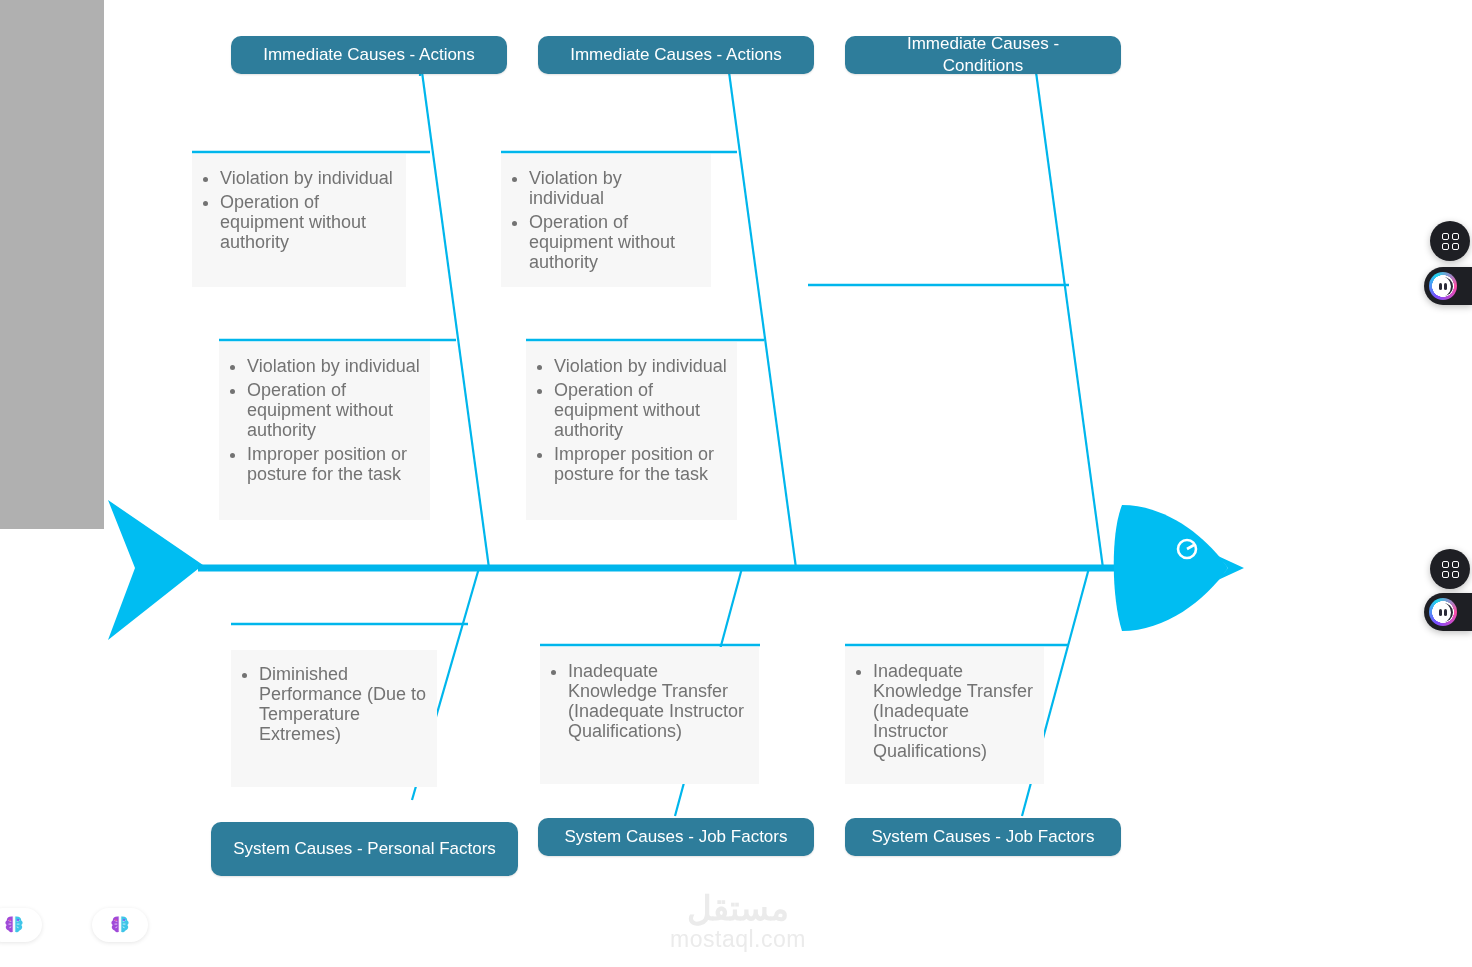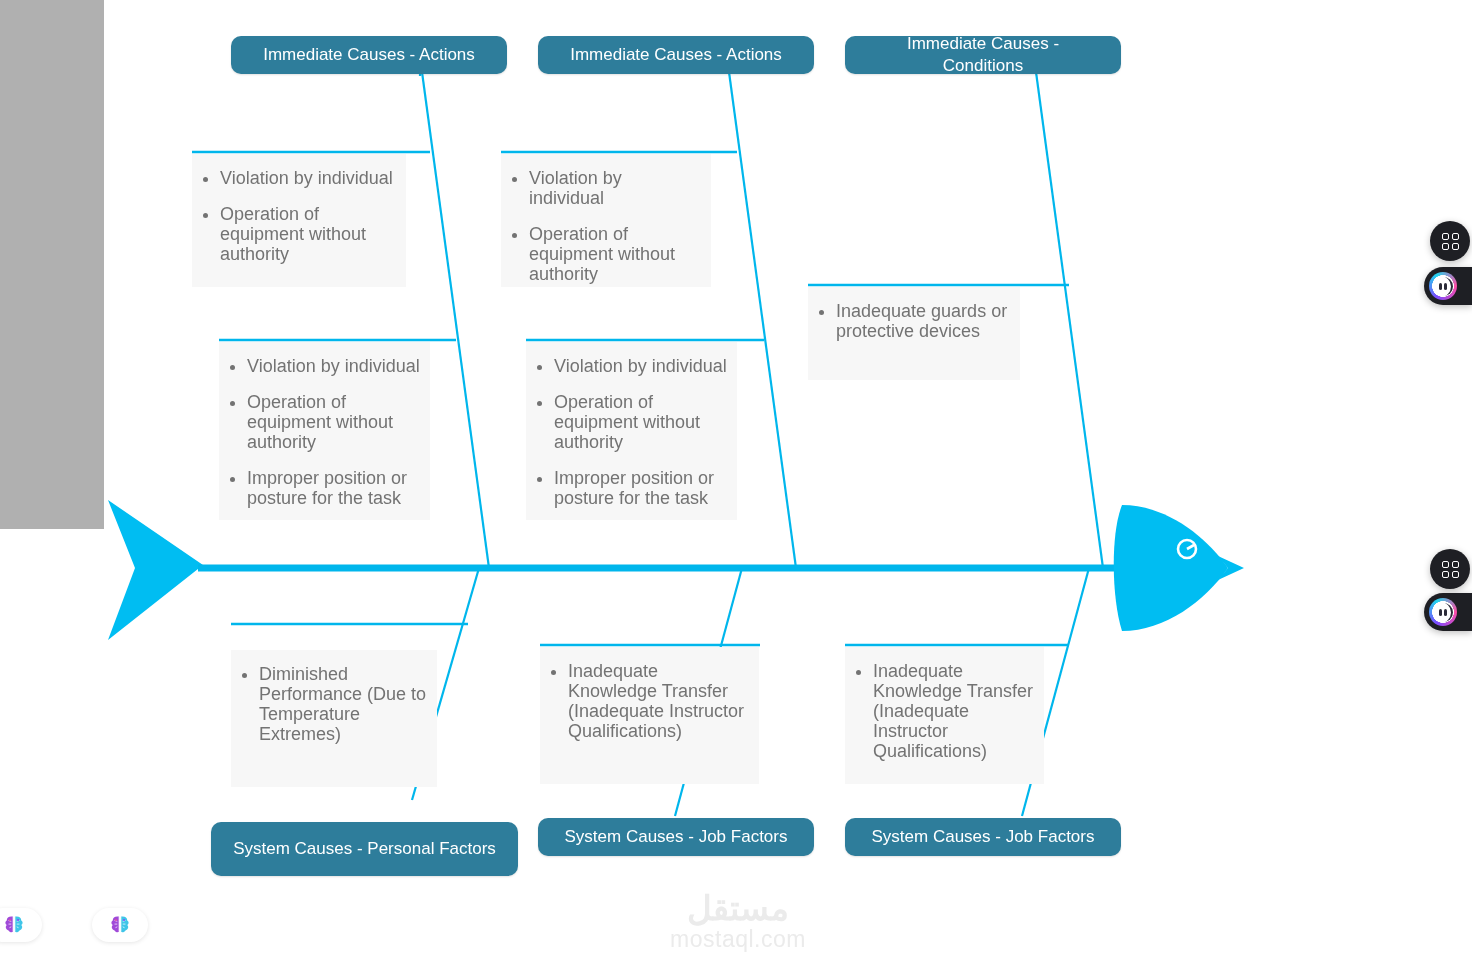--- a/index.html
+++ b/index.html
@@ -70,21 +70,21 @@
     margin: 0;
     padding-left: 22px;
     list-style: disc;
   }
   .cause-box li {
     font-size: 18px;
     line-height: 20px;
     color: #737373;
     margin: 0 0 0 0;
   }
-  .cause-box li + li { margin-top: 16px; }
+  .cause-box li + li { margin-top: 4px; }
 
   
   .rail-btn {
     position: absolute;
     width: 40px;
     height: 40px;
     border-radius: 50%;
     background: #1e1f24;
     display: flex;
     align-items: center;
@@ -285,25 +285,20 @@
   </div>
 
   <div class="cause-box" style="left:526px; top:342px; width:211px; height:178px;">
     <ul>
       <li>Violation by individual</li>
       <li>Operation of equipment without authority</li>
       <li>Improper position or posture for the task</li>
     </ul>
   </div>
 
-  <div class="cause-box" style="left:808px; top:287px; width:212px; height:93px;">
-    <ul>
-      <li>Inadequate guards or protective devices</li>
-    </ul>
-  </div>
 
   <div class="cause-box" style="left:231px; top:626px; width:206px; height:137px;margin-top:24px;">
     <ul>
       <li>Diminished Performance (Due to Temperature Extremes)</li>
     </ul>
   </div>
 
   <div class="cause-box" style="left:540px; top:647px; width:219px; height:137px;">
     <ul>
       <li>Inadequate Knowledge Transfer (Inadequate Instructor Qualifications)</li>

